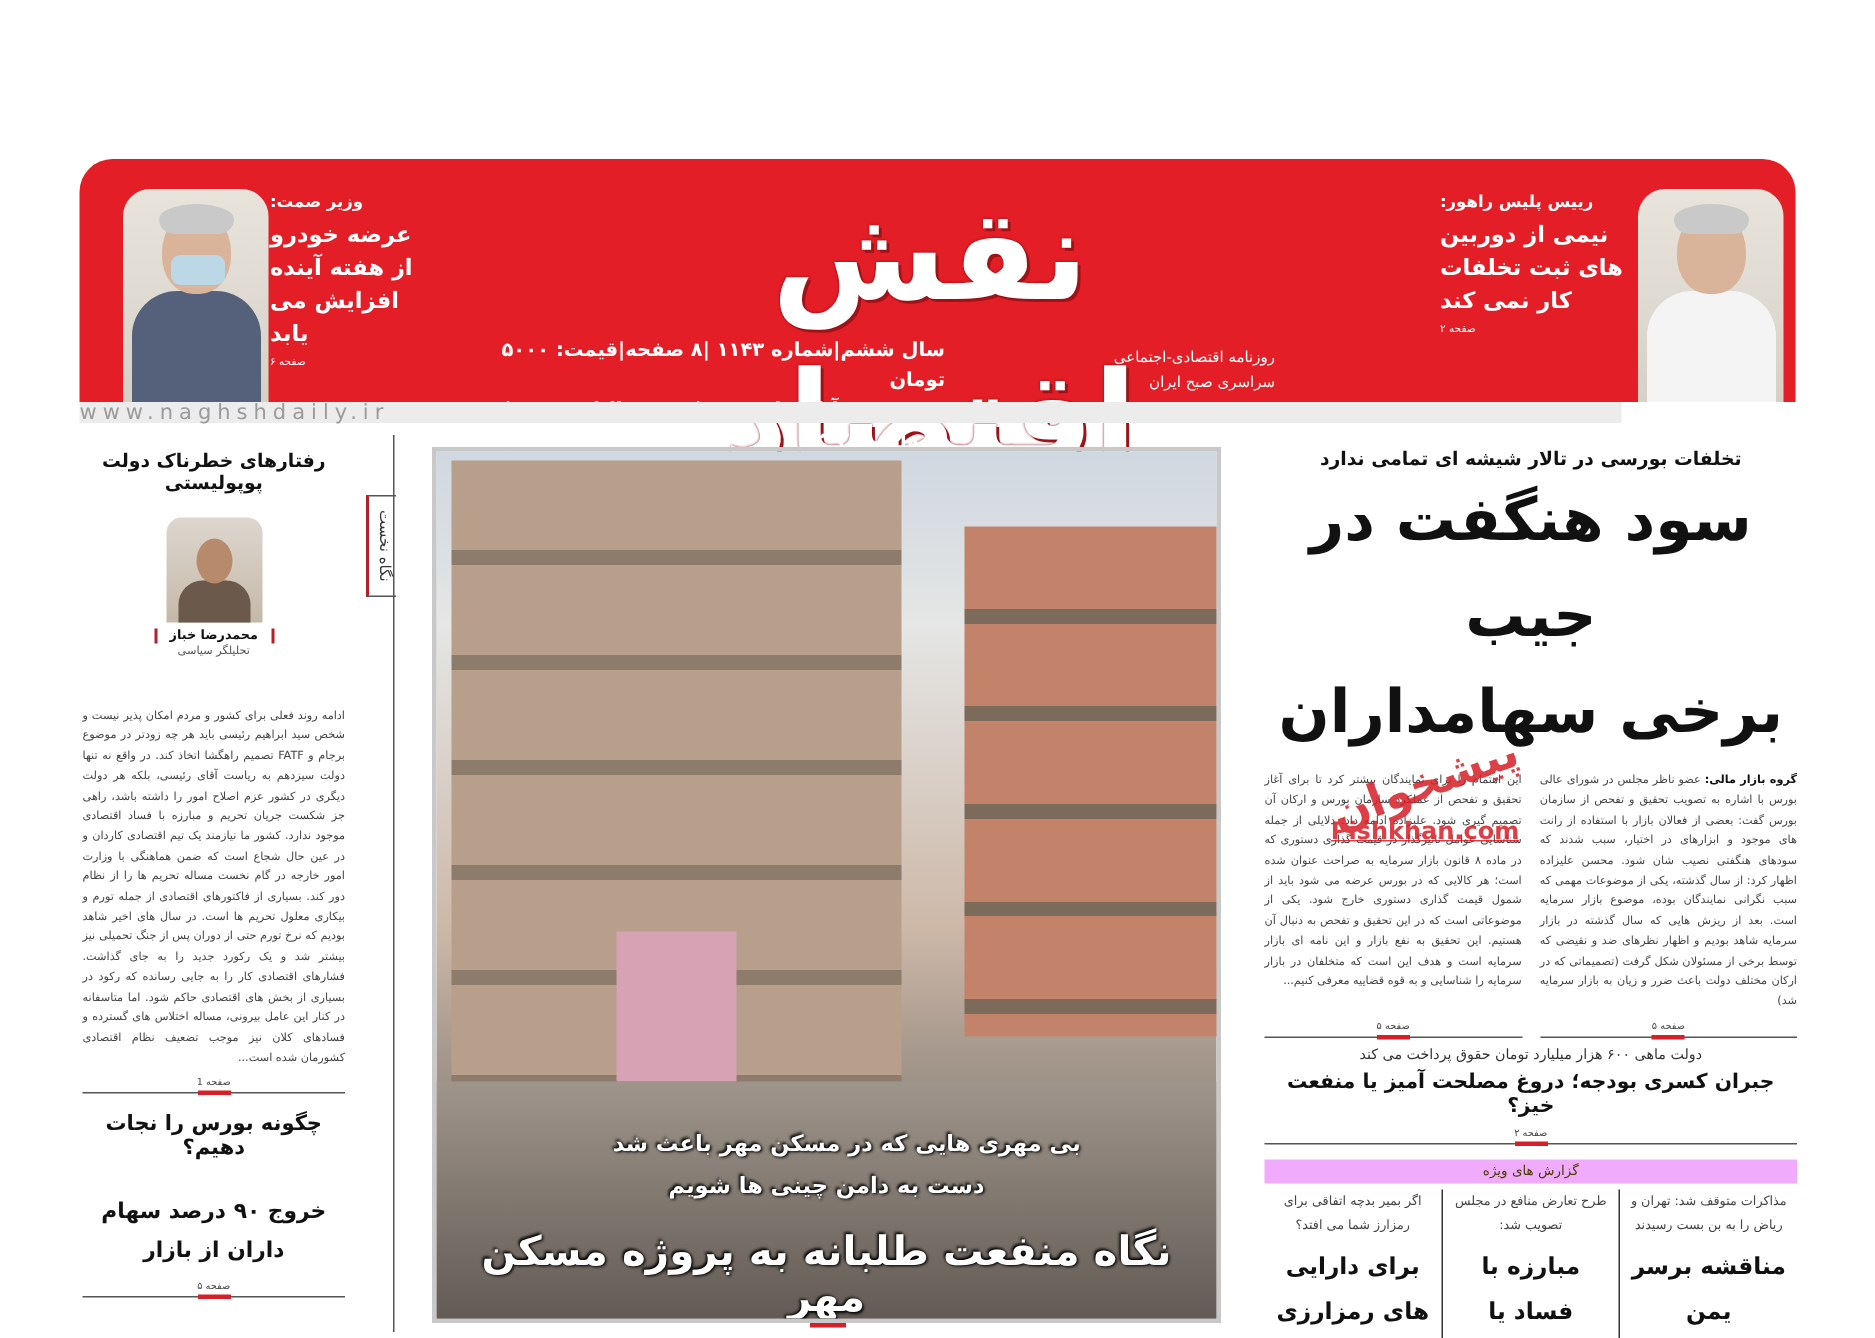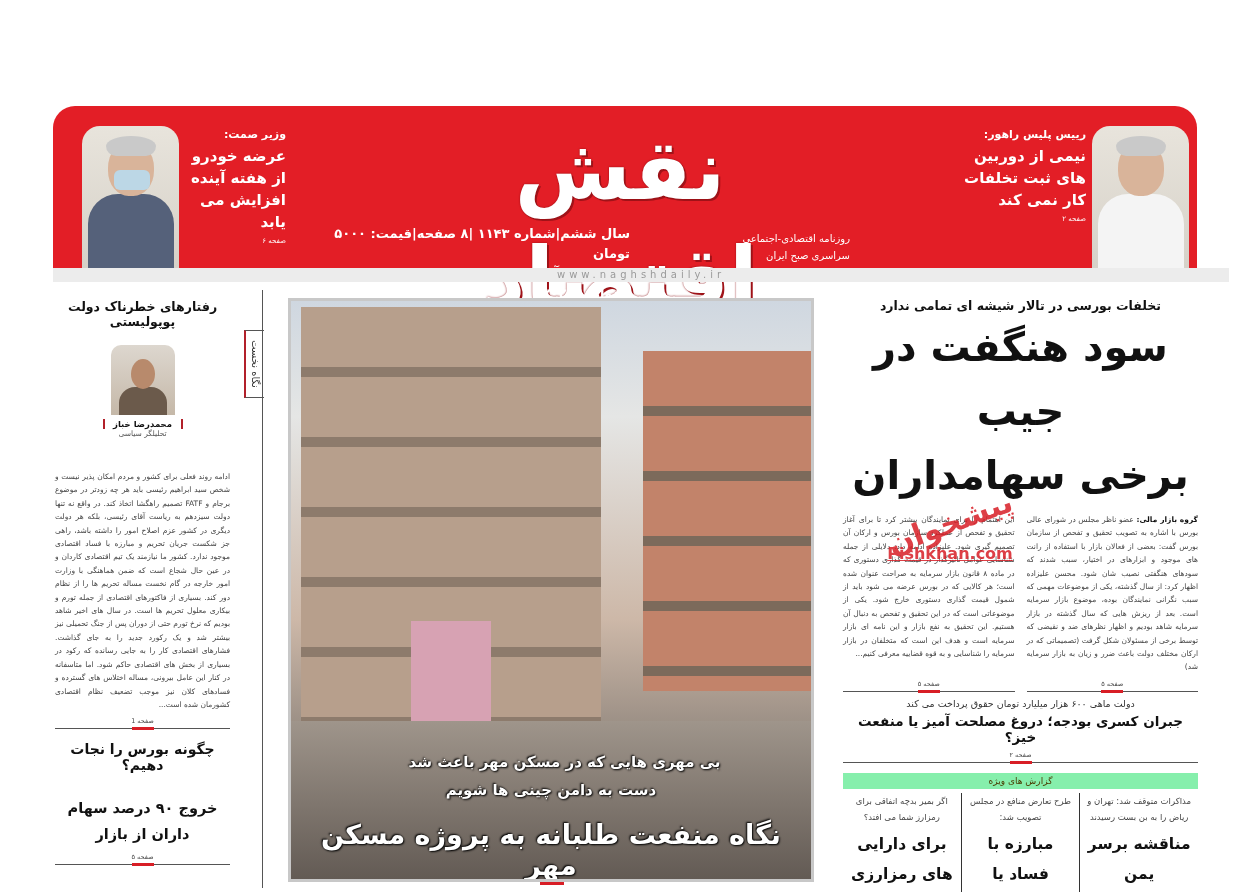--- a/index.html
+++ b/index.html
@@ -5,23 +5,23 @@
   * { box-sizing: border-box; margin: 0; padding: 0; }
   html, body { width: 1250px; height: 892px; background: #ffffff; overflow: hidden; }
   body { font-family: "DejaVu Sans", sans-serif; color: #111; position: relative; }
 
   
   .masthead {
     position: absolute; left: 53px; top: 106px; width: 1144px; height: 162px;
     background: #e31e26; border-radius: 22px 22px 0 0;
   }
   .urlbar {
-    position: absolute; left: 53px; top: 268px; width: 1176px; height: 14px;
-    background: #ececec; text-align: center;
-    font-family: "DejaVu Sans", sans-serif; font-size: 10px; letter-spacing: 4px; color: #9a9a9a; line-height: 14px;
+    position: absolute; left: 53px; top: 268px; width: 1028px; height: 14px;
+    background: #ececec; 
+    font-family: "DejaVu Sans", sans-serif; font-size: 14px; letter-spacing: 4px; color: #9a9a9a; line-height: 14px;
   }
   .logo {
     position: absolute; left: 400px; top: 116px; width: 440px; height: 108px;
     font-family: "DejaVu Sans", sans-serif; font-weight: bold; font-size: 84px; color: #ffffff;
     text-align: center; line-height: 108px; direction: rtl;
     text-shadow: 0 0 2px #8a0d12, 2px 2px 0 #a3141a;
   }
   .issue-info {
     position: absolute; left: 330px; top: 224px; width: 300px; direction: rtl; text-align: right;
     color: #fff; font-weight: bold; font-size: 13px; line-height: 20px;
@@ -36,21 +36,21 @@
   }
   .mast-photo .head { position: absolute; left: 26px; top: 14px; width: 46px; height: 56px; border-radius: 50% 50% 45% 45%; background: #d9b49a; }
   .mast-photo .hair { position: absolute; left: 24px; top: 10px; width: 50px; height: 20px; border-radius: 50% 50% 10px 10px; background: #c9c9c9; }
   .mast-photo .body { position: absolute; left: 6px; top: 68px; width: 86px; height: 80px; border-radius: 30px 30px 0 0; }
   .photo-right { left: 1092px; }
   .photo-right .body { background: #f4f4f4; }
   .photo-left { left: 82px; }
   .photo-left .body { background: #55617a; }
   .photo-left .mask { position: absolute; left: 32px; top: 44px; width: 36px; height: 20px; background: #bcd7e6; border-radius: 6px; }
   .mast-story {
-    position: absolute; top: 128px; width: 120px; direction: rtl; text-align: right; color: #fff;
+    position: absolute; top: 128px; width: 120px; direction: rtl; text-align: left; color: #fff;
   }
   .mast-story .kicker { font-size: 11px; font-weight: bold; margin-bottom: 4px; }
   .mast-story .title { font-size: 15px; font-weight: bold; line-height: 22px; }
   .mast-story .page { font-size: 7px; margin-top: 4px; }
   .story-right { left: 960px; width: 126px; }
   .story-left { left: 180px; width: 106px; }
 
   
   .left-col { position: absolute; left: 55px; top: 295px; width: 175px; direction: rtl; text-align: center; }
   .col-divider { position: absolute; left: 262px; top: 290px; width: 1px; height: 598px; background: #555; }
@@ -97,21 +97,21 @@
   .right-col { position: absolute; left: 843px; top: 298px; width: 355px; direction: rtl; text-align: center; }
   .lead-kicker { font-size: 12.5px; font-weight: bold; }
   .lead-title { font-size: 40px; font-weight: bold; line-height: 64px; margin-top: 2px; letter-spacing: -1px; }
   .lead-body { display: flex; flex-direction: row; gap: 12px; margin-top: 6px; }
   .lead-body p { flex: 1; font-size: 7.5px; color: #444; line-height: 13.4px; text-align: justify; }
   .lead-body p b { color: #111; }
   .lead-refs { display: flex; flex-direction: row; gap: 12px; }
   .lead-refs > div { flex: 1; }
   .second-kicker { font-size: 9.5px; margin-top: 6px; color: #333; }
   .second-title { font-size: 13.5px; font-weight: bold; margin-top: 4px; }
-  .special-bar { margin-top: 10px; height: 16px; background: #86efac; font-size: 9px; line-height: 16px; color: #4a3a00; }
+  .special-bar { margin-top: 10px; height: 16px; background: #f0abfc; font-size: 9px; line-height: 16px; color: #4a3a00; }
   .special-grid { display: flex; flex-direction: row; margin-top: 4px; }
   .special-col { flex: 1; padding: 0 6px; border-left: 1px solid #333; }
   .special-col:last-child { border-left: none; }
   .special-col .kicker { font-size: 8.5px; color: #444; line-height: 16px; }
   .special-col .title { font-size: 15.5px; font-weight: bold; line-height: 30px; margin-top: 4px; }
 
   .watermark {
     position: absolute; left: 875px; top: 505px; width: 150px; direction: rtl; text-align: center;
     color: #d81e26; opacity: 0.85; pointer-events: none;
   }

